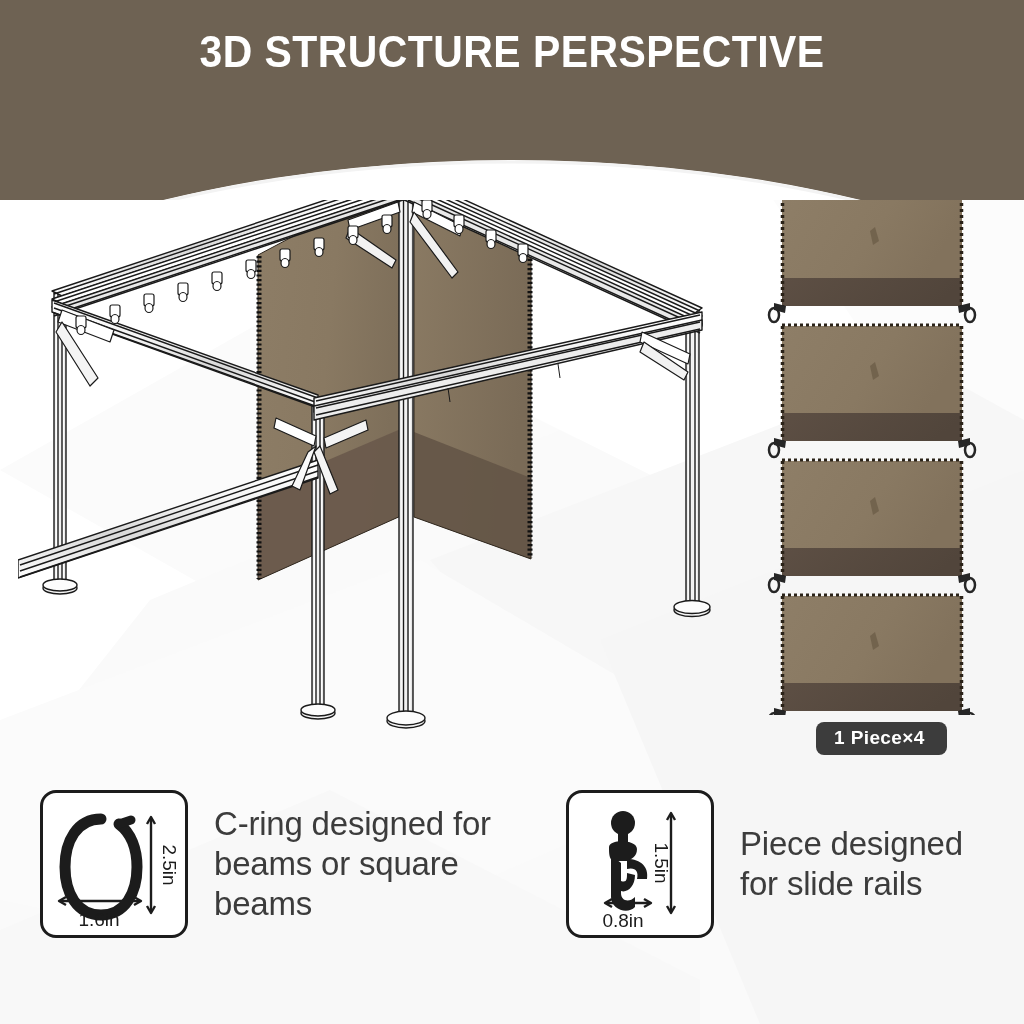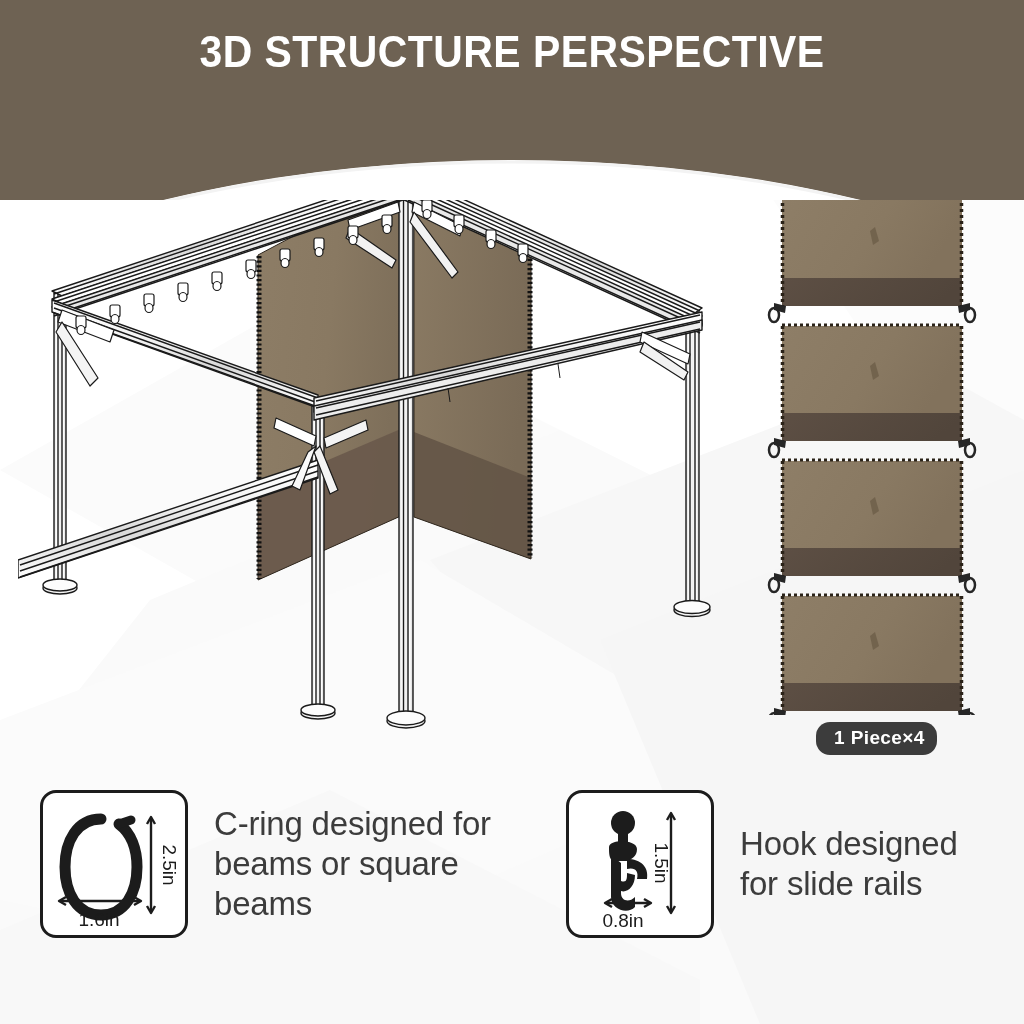--- a/index.html
+++ b/index.html
@@ -36,23 +36,23 @@
   
   .gazebo-wrap { position:absolute; left:18px; top:160px; width:740px; height:620px; z-index:1; }
 
   
   .stack-wrap { position:absolute; left:752px; top:185px; width:240px; height:530px; z-index:1; }
 
   
   .piece-badge {
     position:absolute; left:816px; top:722px;
     background:#3c3c3c; color:#ffffff;
-    border-radius:14px;
+    border-radius:8px;
     font-size:19px; font-weight:bold;
-    padding:5px 12px 6px 18px;
+    padding:5px 22px 6px 18px;
     letter-spacing:0.4px;
     z-index:4; white-space:nowrap;
   }
 
   
   .feature {
     position:absolute; display:flex; align-items:center; z-index:3;
   }
   .feature-card {
     width:148px; height:148px;
@@ -448,16 +448,16 @@
         <text x="86" y="70" fill="#1c1c1c" font-size="19" font-family="Liberation Sans, sans-serif" text-anchor="middle" transform="rotate(90 86 70)">1.5in</text>
 
         <g stroke="#1c1c1c" stroke-width="2.4" fill="none">
           <line x1="38" y1="110" x2="80" y2="110"></line>
           <path d="M43,106 L36,110 L43,114" stroke-linejoin="round"></path>
           <path d="M75,106 L82,110 L75,114" stroke-linejoin="round"></path>
         </g>
         <text x="54" y="134" fill="#1c1c1c" font-size="19" font-family="Liberation Sans, sans-serif" text-anchor="middle">0.8in</text>
       </svg>
     </div>
-    <div class="feature-text">Hook designed for slide rails</div>
+    <div class="feature-text">Piece designed for slide rails</div>
   </div>
 
 </div>
 
 </body></html>

